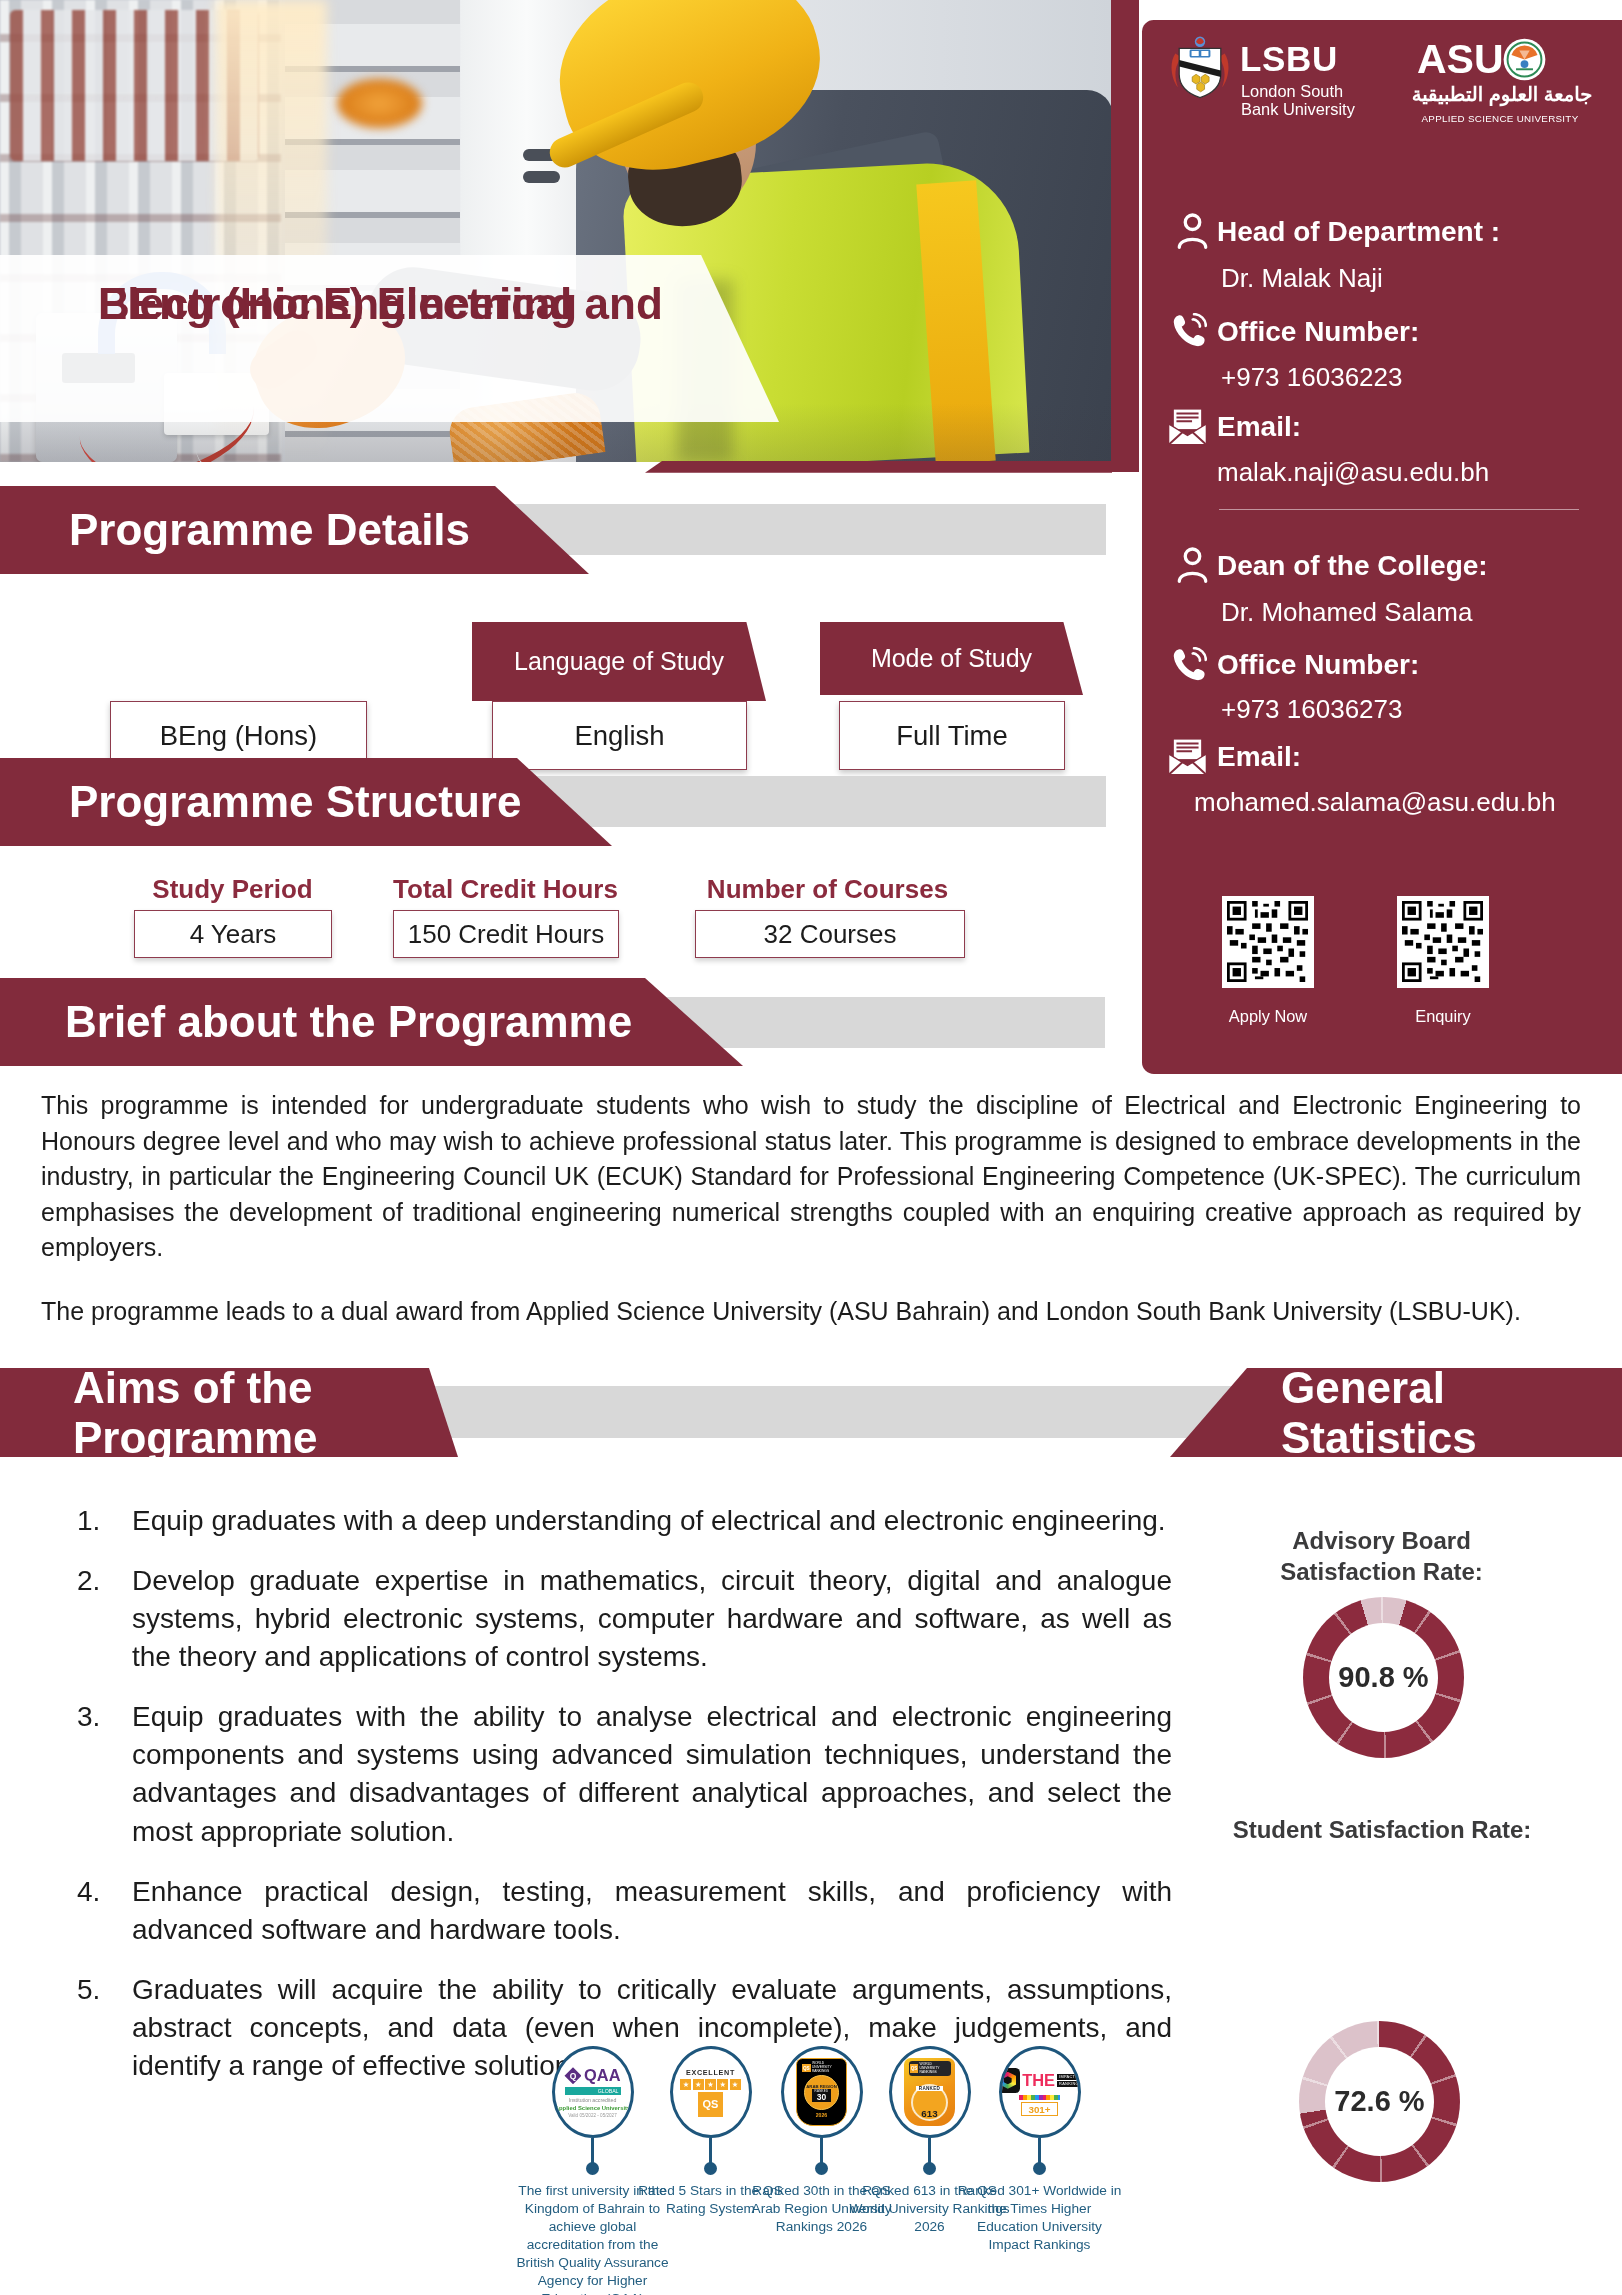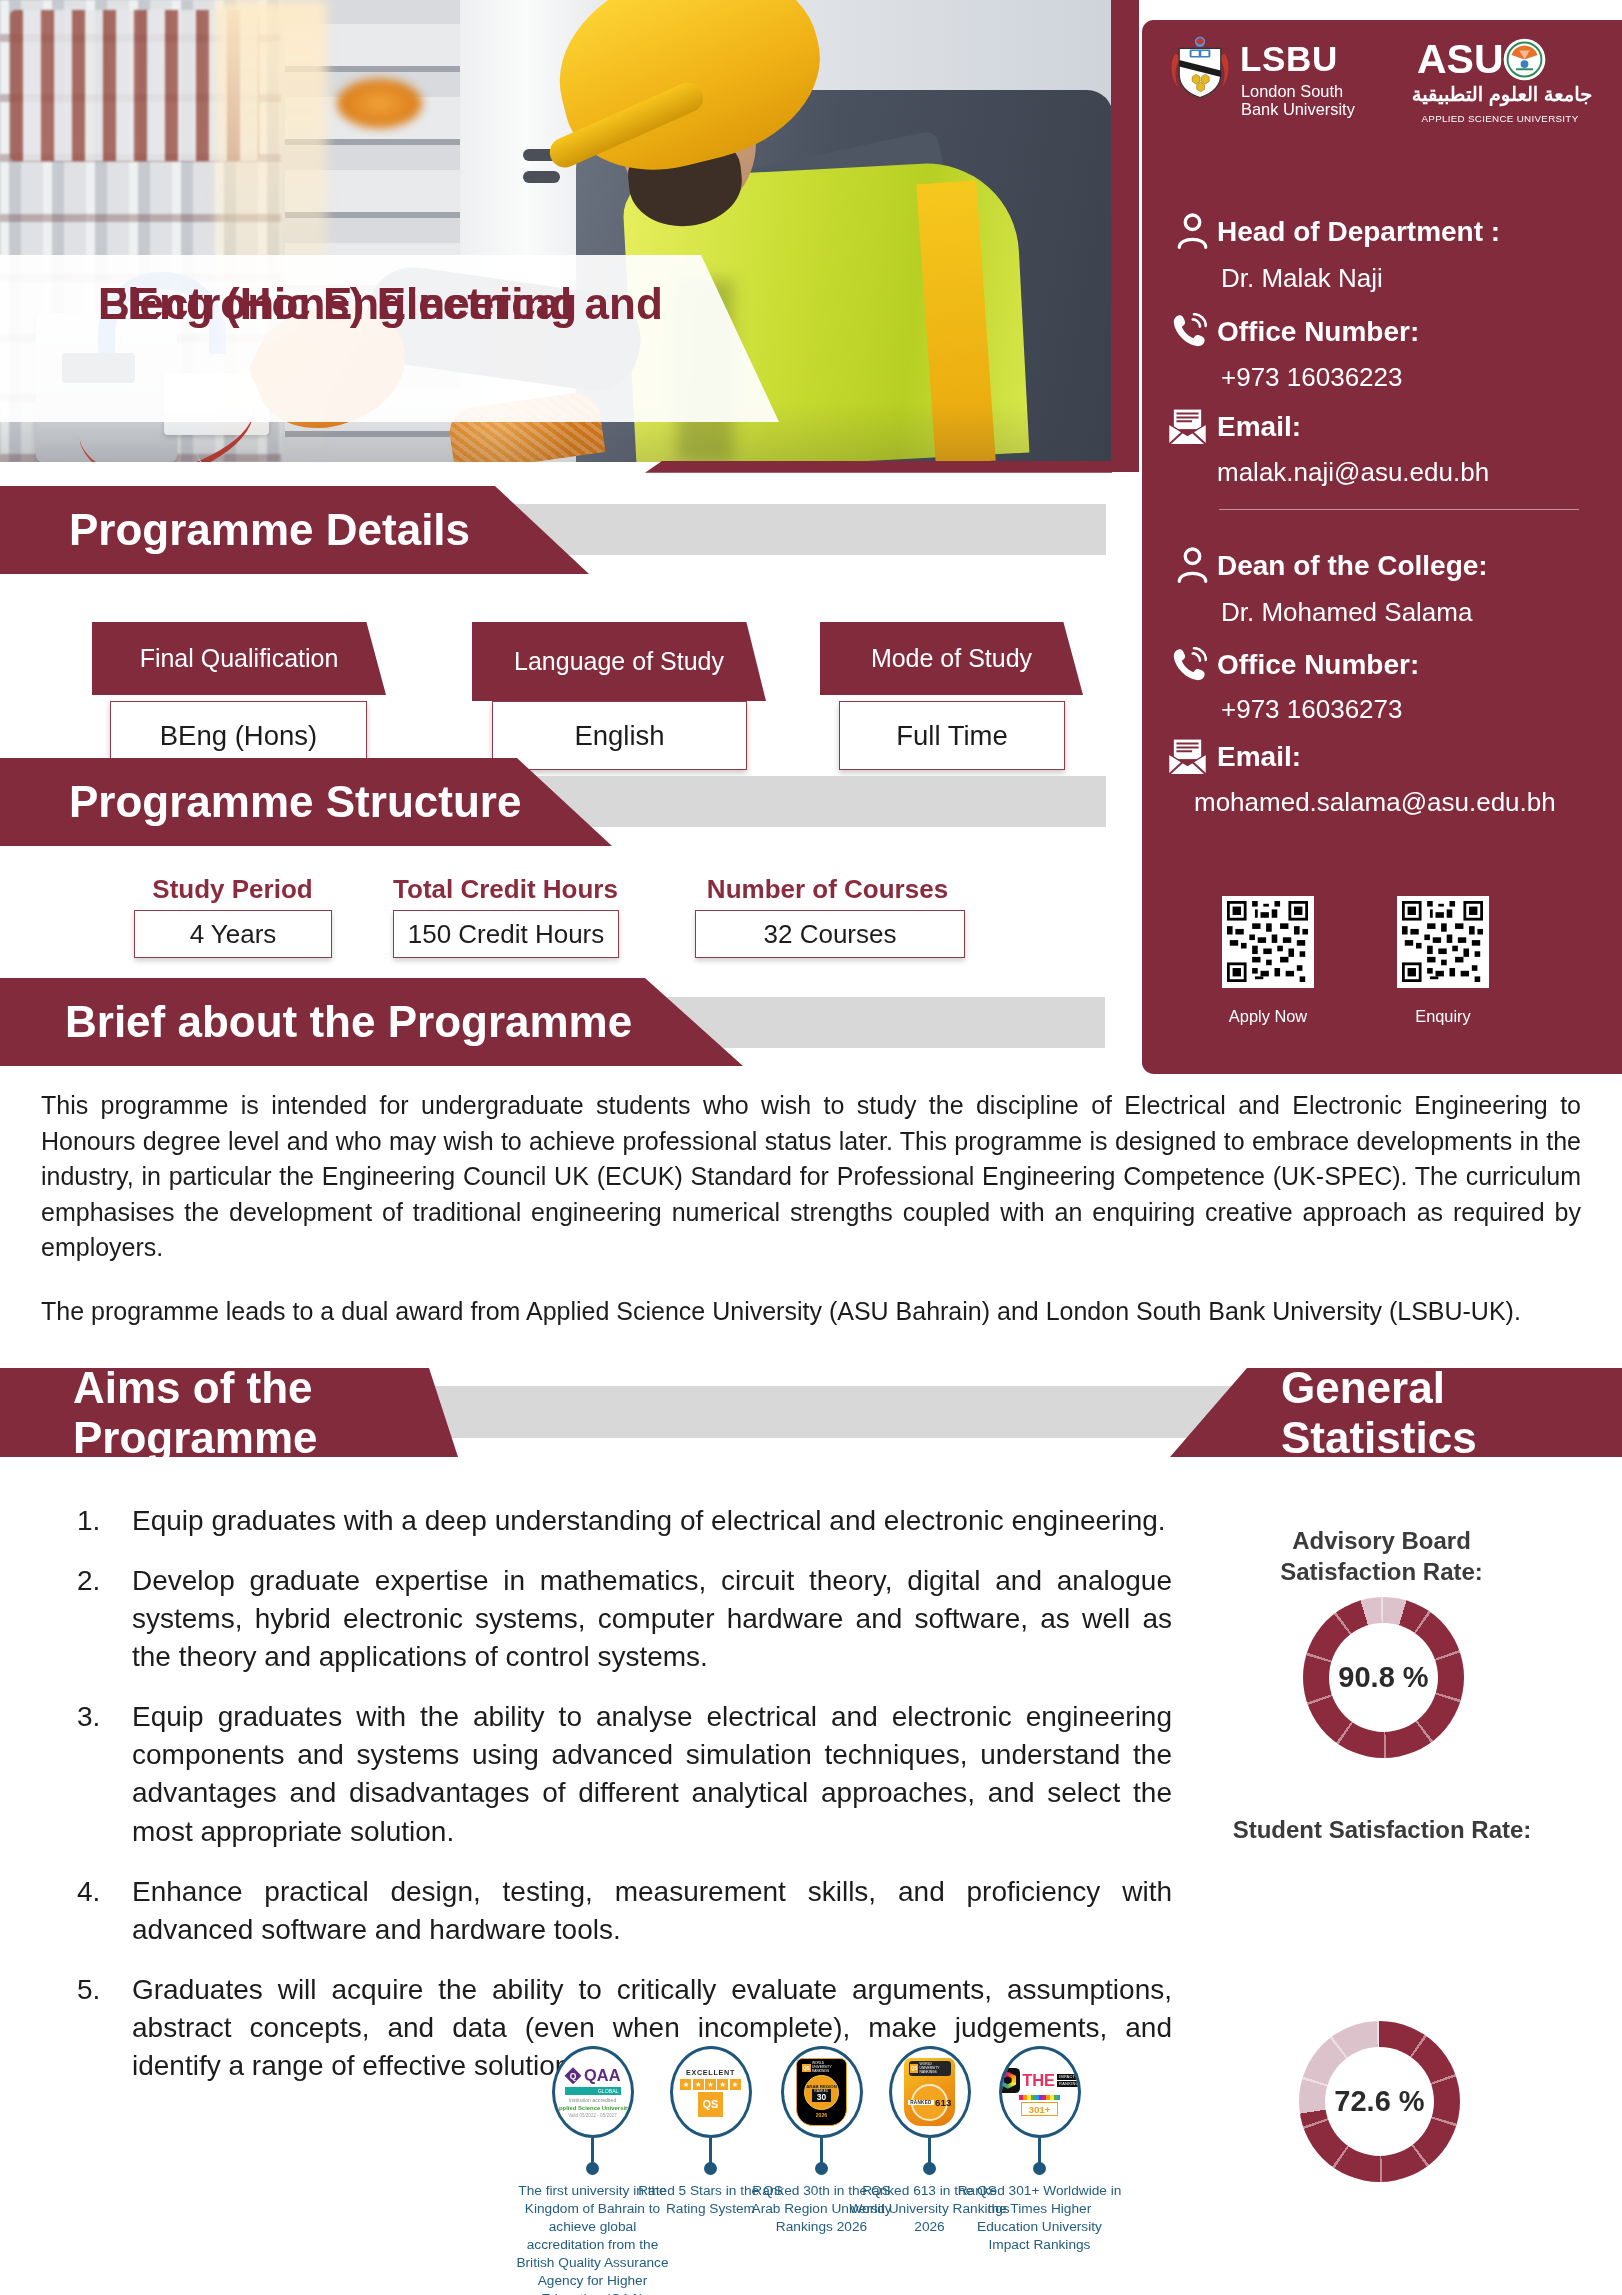--- a/index.html
+++ b/index.html
@@ -118,21 +118,21 @@
   .shield.gold{background:linear-gradient(150deg,#F6C623,#EF9416 55%,#E47D0E)}
   .sh-top{display:flex;align-items:center;gap:1.3px}
   .sh-wur{font-size:3.3px;color:#fff;text-align:left;line-height:1.2;width:29px}
   .sh-circle{width:35px;height:35px;border-radius:50%;background:#EF9F1A;border:1.3px solid #F7C34D;display:flex;flex-direction:column;align-items:center;justify-content:center}
   .sh-region{font-size:4.3px;font-weight:bold;color:#1D1D1F}
   .sh-chip{background:#101010;color:#fff;padding:0 2.6px;text-align:center}
   .sh-rank{font-size:8.5px;font-weight:bold;line-height:1.1}
   .sh-ranked{font-size:2.9px;letter-spacing:0.3px}
   .sh-year{font-size:5.2px;font-weight:bold;color:#F0A11C}
   .sh-topdark{width:42px;background:#252528;border-radius:3.3px;padding:1.3px;display:flex;align-items:center;gap:1.3px}
-  .sh-circle2{width:37px;height:37px;border-radius:50%;background:#F3A51F;border:2.6px solid #FBE9C8;display:flex;flex-direction:row;align-items:center;justify-content:center;gap:0.7px}
+  .sh-circle2{width:37px;height:37px;border-radius:50%;background:#F3A51F;border:2.6px solid #FBE9C8;display:flex;flex-direction:column;align-items:center;justify-content:space-between;gap:0.7px}
   .sh-rankedw{background:#fff;color:#1D1D1F;font-size:4.6px;font-weight:bold;padding:0 2.6px;letter-spacing:0.3px}
   .sh-rank2{font-size:9.8px;font-weight:bold;color:#1D1D1F}
   .the-row{display:flex;align-items:center;gap:2px}
   .the-logo{width:25px;height:25px;background:#111;border-radius:4.6px;display:flex;align-items:center;justify-content:center}
   .the-hex{width:17px;height:17px;clip-path:polygon(50% 0,100% 25%,100% 75%,50% 100%,0 75%,0 25%);background:conic-gradient(#E91E63,#FF9800,#FFEB3B,#4CAF50,#2196F3,#9C27B0,#E91E63);position:relative}
   .the-hex::after{content:"";position:absolute;inset:4.6px;clip-path:polygon(50% 0,100% 25%,100% 75%,50% 100%,0 75%,0 25%);background:#111}
   .the-word{font-size:16.4px;font-weight:bold;color:#EE2C5C}
   .the-chips{display:flex;flex-direction:column;gap:0.7px;align-items:flex-start}
   .the-chip{background:#111;color:#fff;font-size:3.9px;padding:0.7px 2px;letter-spacing:0.3px}
   .the-stripe{width:41px;height:5.2px;background:repeating-linear-gradient(90deg,#E91E63 0 3.9px,#FF9800 3.9px 7.9px,#FFEB3B 7.9px 11.8px,#4CAF50 11.8px 15.7px,#2196F3 15.7px 19.6px,#9C27B0 19.6px 23.6px)}
@@ -183,23 +183,20 @@
     </div>
   </div>
   <div class="abs photo-frame"></div>
   <div class="abs photo-strip"></div>
 
   <div class="abs graybar" style="left:393px;top:504px;width:713px;height:51px"></div>
   <div class="abs banner" style="left:0;top:486px;width:589px;height:88px;padding-left:69px;clip-path:polygon(0 0,495px 0,100% 100%,0 100%)">
     <span>Programme Details</span>
   </div>
 
-  <div class="abs card-header" style="left:92px;top:622px;width:294px;height:73px">
-    <span>Final Qualification</span>
-  </div>
   <div class="abs card-header" style="left:472px;top:622px;width:294px;height:79px">
     <span>Language of Study</span>
   </div>
   <div class="abs card-header" style="left:820px;top:622px;width:263px;height:73px">
     <span>Mode of Study</span>
   </div>
   <div class="abs value-box" style="left:110px;top:701px;width:257px;height:69px">
     <span>BEng (Hons)</span>
   </div>
   <div class="abs value-box" style="left:492px;top:701px;width:255px;height:69px">

